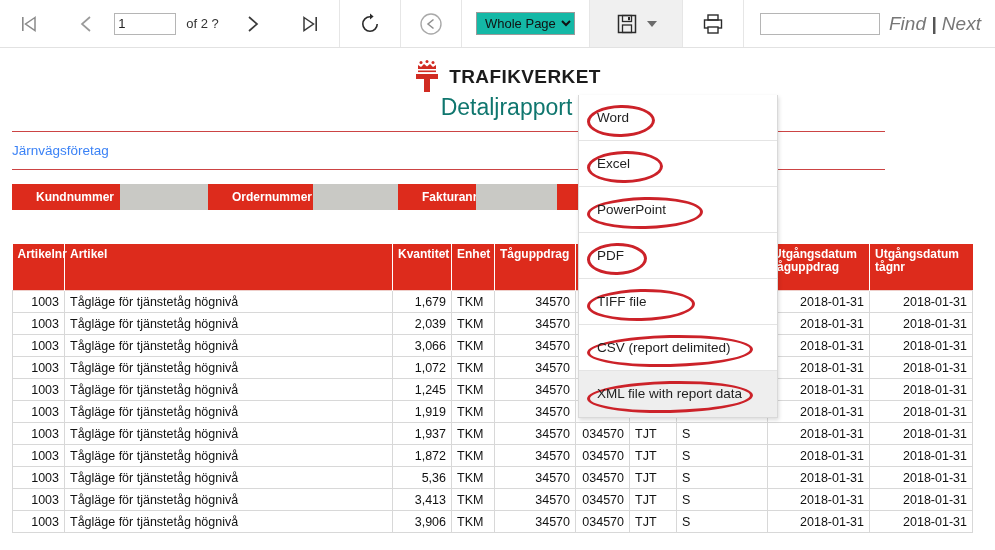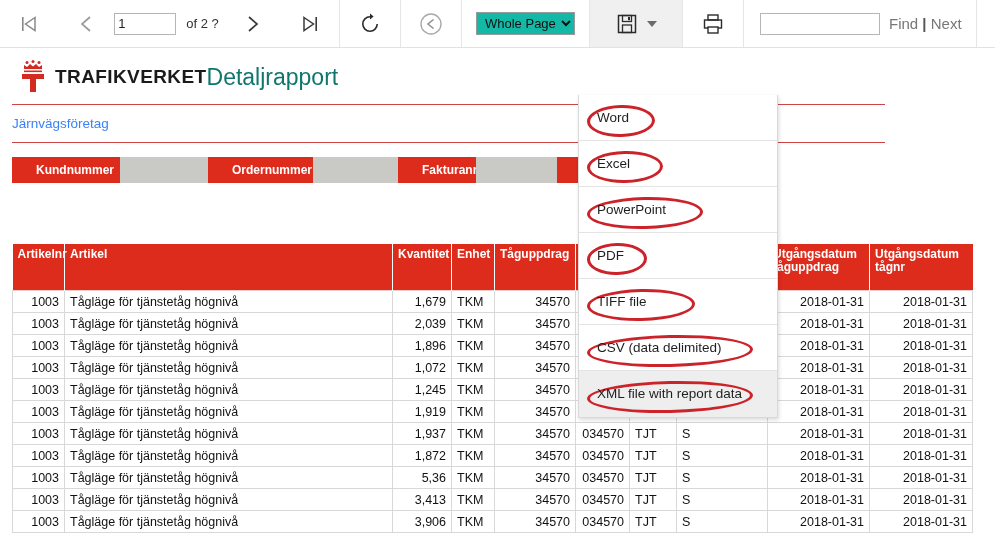--- a/index.html
+++ b/index.html
@@ -108,39 +108,41 @@
     width: 120px;
     height: 22px;
     border: 1px solid #b5b5b5;
     background: #fff;
     font-family: "Liberation Sans", sans-serif;
     font-size: 13px;
     padding: 0 3px;
     box-sizing: border-box;
   }
   .find-links {
-    font-size: 15px;
+    font-size: 19px;
     color: #777;
     white-space: nowrap;
+    font-style: italic;
   }
   .find-links .sep { color: #555; font-weight: bold; }
 
   
   .report {
     position: absolute;
     left: 0; top: 48px;
     width: 995px;
     height: 502px;
     background: #fff;
     overflow: hidden;
   }
   .rep-header {
     display: flex;
     align-items: center;
     padding: 12px 0 10px 18px;
+    flex-direction: column;
   }
   .logo { display: flex; align-items: center; gap: 7px; }
   .logo-word {
     font-size: 19px;
     font-weight: bold;
     letter-spacing: 0.4px;
     color: #1b1b1b;
   }
   .rep-title {
     font-size: 23px;
@@ -434,21 +436,21 @@
             <td class="num">34570</td>
             <td class="num"></td>
             <td class=""></td>
             <td class=""></td>
             <td class="num">2018-01-31</td>
             <td class="num">2018-01-31</td>
           </tr>
           <tr>
             <td class="num first">1003</td>
             <td class="">Tågläge för tjänstetåg högnivå</td>
-            <td class="num">1,896</td>
+            <td class="num">3,066</td>
             <td class="">TKM</td>
             <td class="num">34570</td>
             <td class="num"></td>
             <td class=""></td>
             <td class=""></td>
             <td class="num">2018-01-31</td>
             <td class="num">2018-01-31</td>
           </tr>
           <tr>
             <td class="num first">1003</td>
@@ -549,16 +551,16 @@
         </tbody>
     </table>
   </div>
 
   <div class="dropdown" id="export-menu">
       <div class="dd-item"><span class="lbl">Word</span><div class="ellipse" style="width: 62px; height: 26px; left: 8px; top: 10px; transform: rotate(-1.2deg);"></div></div>
       <div class="dd-item"><span class="lbl">Excel</span><div class="ellipse" style="width: 70px; height: 26px; left: 8px; top: 10px; transform: rotate(-1.2deg);"></div></div>
       <div class="dd-item"><span class="lbl">PowerPoint</span><div class="ellipse" style="width: 110px; height: 26px; left: 8px; top: 10px; transform: rotate(-1.2deg);"></div></div>
       <div class="dd-item"><span class="lbl">PDF</span><div class="ellipse" style="width: 54px; height: 26px; left: 8px; top: 10px; transform: rotate(-1.2deg);"></div></div>
       <div class="dd-item"><span class="lbl">TIFF file</span><div class="ellipse" style="width: 102px; height: 26px; left: 8px; top: 10px; transform: rotate(-1.2deg);"></div></div>
-      <div class="dd-item"><span class="lbl">CSV (data delimited)</span><div class="ellipse" style="width: 160px; height: 26px; left: 8px; top: 10px; transform: rotate(-1.2deg);"></div></div>
+      <div class="dd-item"><span class="lbl">CSV (report delimited)</span><div class="ellipse" style="width: 160px; height: 26px; left: 8px; top: 10px; transform: rotate(-1.2deg);"></div></div>
       <div class="dd-item hovered last"><span class="lbl">XML file with report data</span><div class="ellipse" style="width: 160px; height: 26px; left: 8px; top: 10px; transform: rotate(-1.2deg);"></div></div>
     </div>
 </div>
 
 </body></html>

